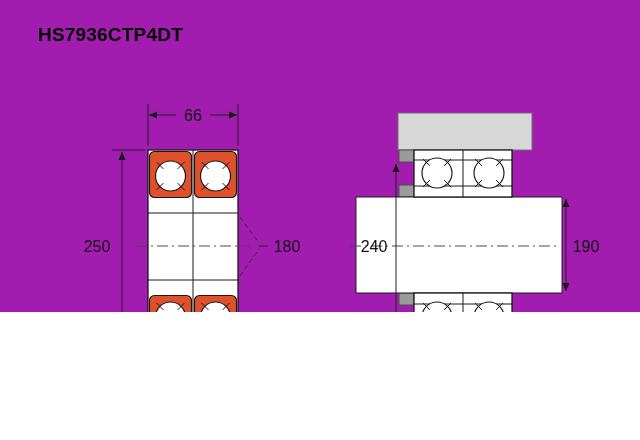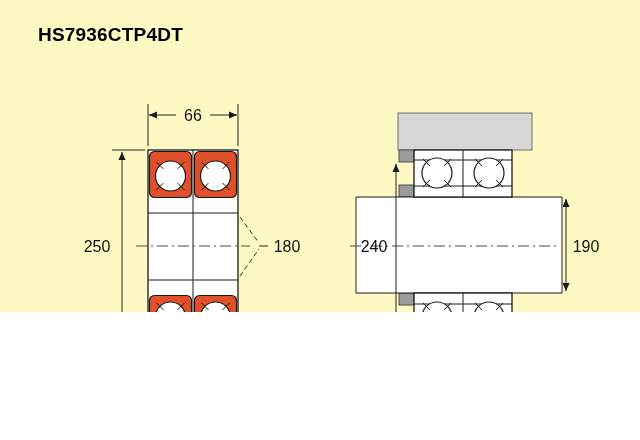--- a/index.html
+++ b/index.html
@@ -2,21 +2,21 @@
 <html style="--accent-orange: #e0512b; --housing-gray: #d7d7d7; --spacer-gray: #9b9b9b; --line: #1a1a1a;"><head>
 <meta charset="utf-8">
 <style>
   :root{
     --accent-orange:#e0512b;
     --housing-gray:#d7d7d7;
     --spacer-gray:#9b9b9b;
     --line:#1a1a1a;
   }
   html,body{margin:0;padding:0;background:#fff;}
-  .page{position:relative;width:640px;height:312px;background:#fef9c3;
+  .page{position:relative;width:640px;height:312px;background:#a21caf;
         font-family:"Liberation Sans",sans-serif;overflow:hidden;}
   .title{position:absolute;left:38px;top:24px;font-size:19px;font-weight:700;
          color:#000;letter-spacing:.2px;}
   svg{position:absolute;left:0;top:0;}
   svg text{font-family:"Liberation Sans",sans-serif;font-size:16px;fill:#111;}
   .thin{stroke:var(--line);stroke-width:1;fill:none;}
   .dim{stroke:#222;stroke-width:1;fill:none;}
   .dash{stroke:#333;stroke-width:1;fill:none;stroke-dasharray:5 3;}
   .cl{stroke:#4a4a4a;stroke-width:1;fill:none;stroke-dasharray:11 4 2 4;}
   .white{fill:#fff;stroke:var(--line);stroke-width:1.3;}

